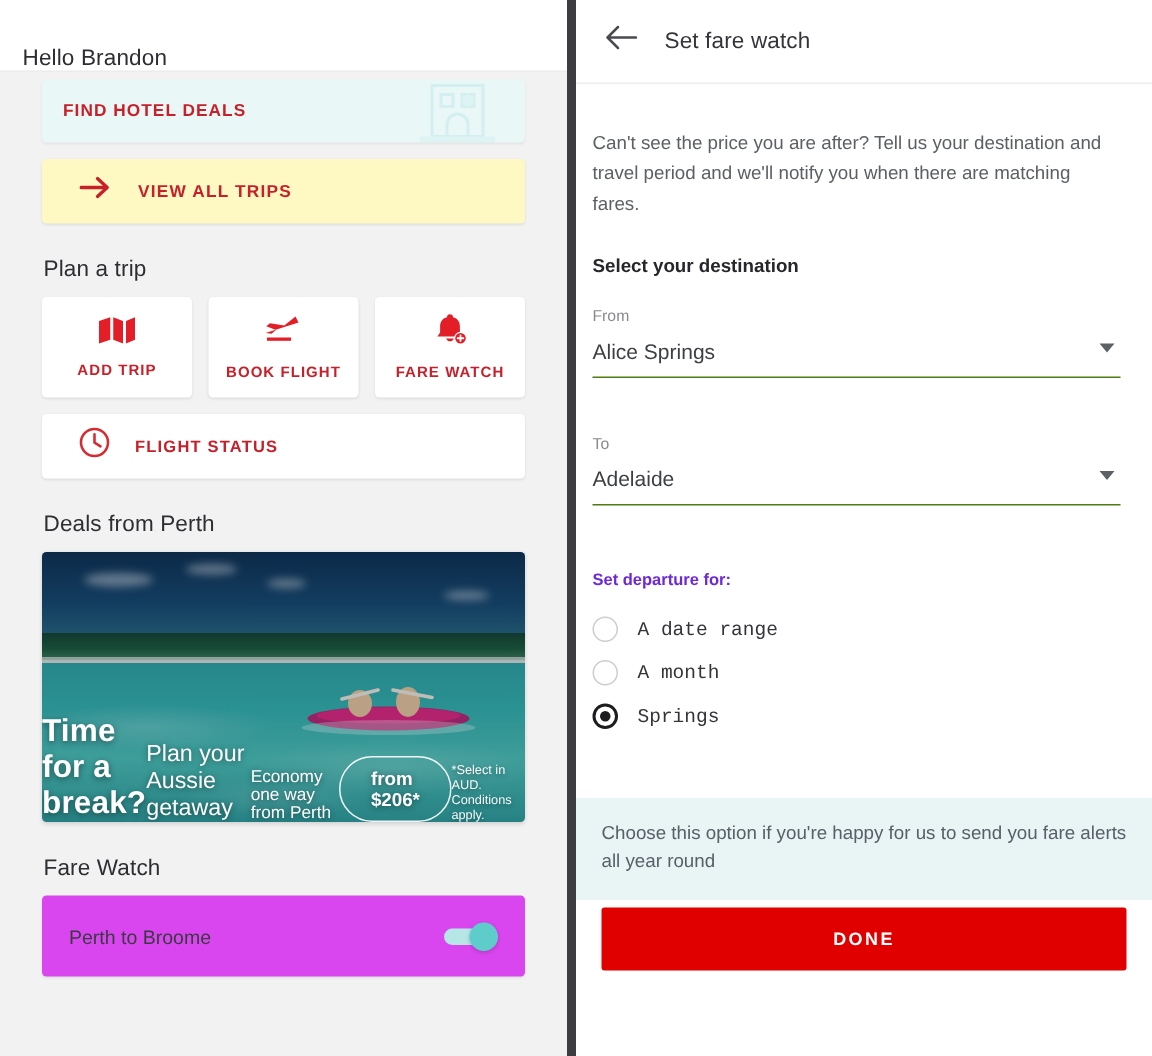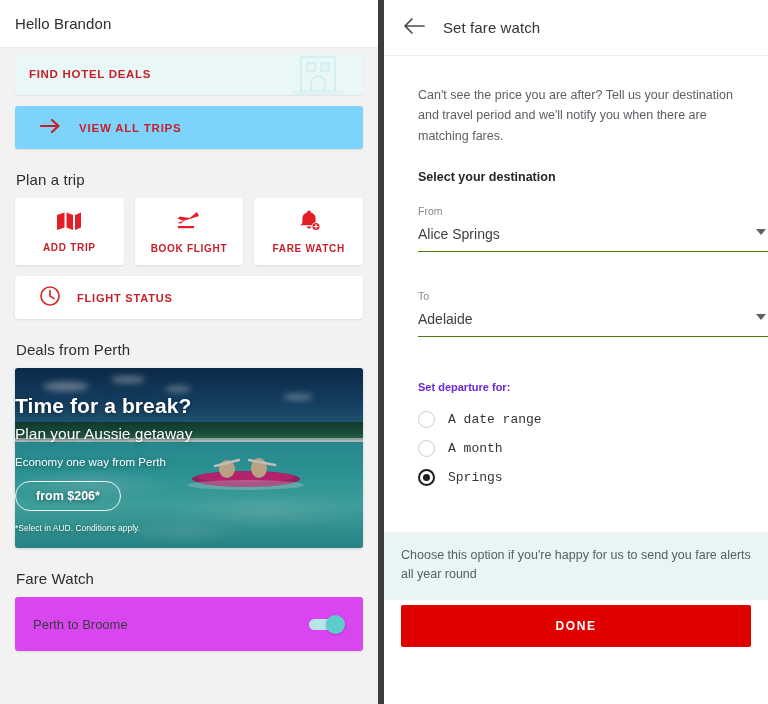--- a/index.html
+++ b/index.html
@@ -19,48 +19,48 @@
   }
 
   
   .left-panel {
     width: 378px; height: 704px;
     background: #f2f2f2;
     position: relative; overflow: hidden;
   }
   .lp-header {
     height: 48px; background: #ffffff;
-    display: flex; align-items: center;
+    display: flex; align-items: flex-end;
     padding-left: 15px;
     border-bottom: 1px solid #ececec;
   }
   .lp-greeting { font-size: 15px; color: #2d2d32; letter-spacing: .1px; }
 
-  .lp-scroll { padding: 0 15px; }
+  .lp-scroll { padding: 0 28px; }
 
   .hotel-card {
     margin-top: 5px;
     height: 42px; background: #e9f7f7;
     border-radius: 3px;
     display: flex; align-items: center;
     padding-left: 14px;
     position: relative; overflow: hidden;
     box-shadow: 0 1px 2px rgba(0,0,0,.07);
   }
   .hotel-card .label {
     font-size: 11.5px; font-weight: bold; color: #c8202a;
     letter-spacing: .7px;
   }
   .hotel-illo {
     position: absolute; right: 14px; bottom: -4px;
     width: 62px; height: 44px; opacity: .5;
   }
 
   .trips-card {
-    margin-top: 11px; height: 43px; background: #7dd3fc;
+    margin-top: 11px; height: 43px; background: #fef9c3;
     border-radius: 3px; display: flex; align-items: center;
     padding-left: 25px; gap: 17px;
     box-shadow: 0 1px 2px rgba(0,0,0,.09);
   }
   .trips-card .label {
     font-size: 11.5px; font-weight: bold; color: #c8202a; letter-spacing: .8px;
   }
 
   .section-title {
     font-size: 15px; color: #2d2d32;
@@ -121,22 +121,22 @@
       radial-gradient(ellipse 120px 22px at 22% 40%, rgba(255,255,255,.18), transparent 70%),
       radial-gradient(ellipse 140px 26px at 72% 66%, rgba(255,255,255,.14), transparent 70%),
       radial-gradient(ellipse 90px 18px at 48% 85%, rgba(255,255,255,.12), transparent 70%);
   }
   .kayak {
     position: absolute; left: 168px; top: 88px;
     width: 126px; height: 34px;
   }
   .promo-scrim { position: absolute; inset: 0; background: rgba(5,25,40,.20); }
   .promo-text {
-    position: absolute; inset: 0; display: flex; flex-direction: column;
-    align-items: flex-start; padding-top: 26px; color: #fff;
+    position: absolute; inset: 0; display: flex; flex-direction: row;
+    align-items: flex-end; padding-top: 26px; color: #fff;
     text-shadow: 0 1px 4px rgba(0,0,0,.45);
   }
   .promo-h1 { font-size: 21px; font-weight: bold; letter-spacing: .1px; }
   .promo-h2 { font-size: 15.5px; margin-top: 7px; }
   .promo-sub { font-size: 11.5px; margin-top: 13px; }
   .promo-pill {
     margin-top: 13px; border: 1.6px solid rgba(255,255,255,.92);
     border-radius: 22px; padding: 7px 20px;
     font-size: 12.5px; font-weight: bold;
   }
@@ -165,21 +165,21 @@
     width: 384px; height: 704px; margin-left: 6px;
     background: #ffffff; position: relative; border-radius: 16px;
   }
   .rp-header {
     height: 56px; display: flex; align-items: center;
     gap: 18px; padding-left: 19px;
     border-bottom: 1px solid #eeeeee;
   }
   .rp-title { font-size: 15px; color: #34343a; letter-spacing: .1px; }
 
-  .rp-body { padding: 0 34px; }
+  .rp-body { padding: 0 11px; }
   .intro {
     margin-top: 29px; font-size: 12.5px; line-height: 1.62;
     color: #5c6065; max-width: 352px;
   }
   .sub-head {
     margin-top: 24px; font-size: 12.5px; font-weight: bold; color: #26262b;
   }
 
   .field { margin-top: 21px; position: relative; padding-bottom: 9px; border-bottom: 1px solid #4d7c0f; width: 352px; }
   .field-label { font-size: 10.5px; color: #87898d; }

